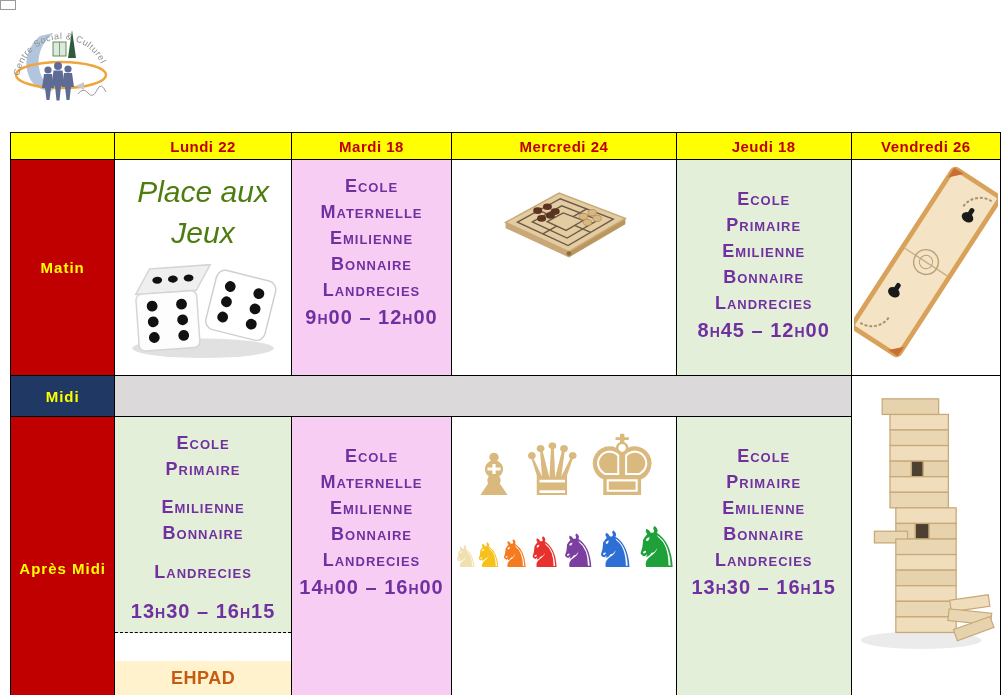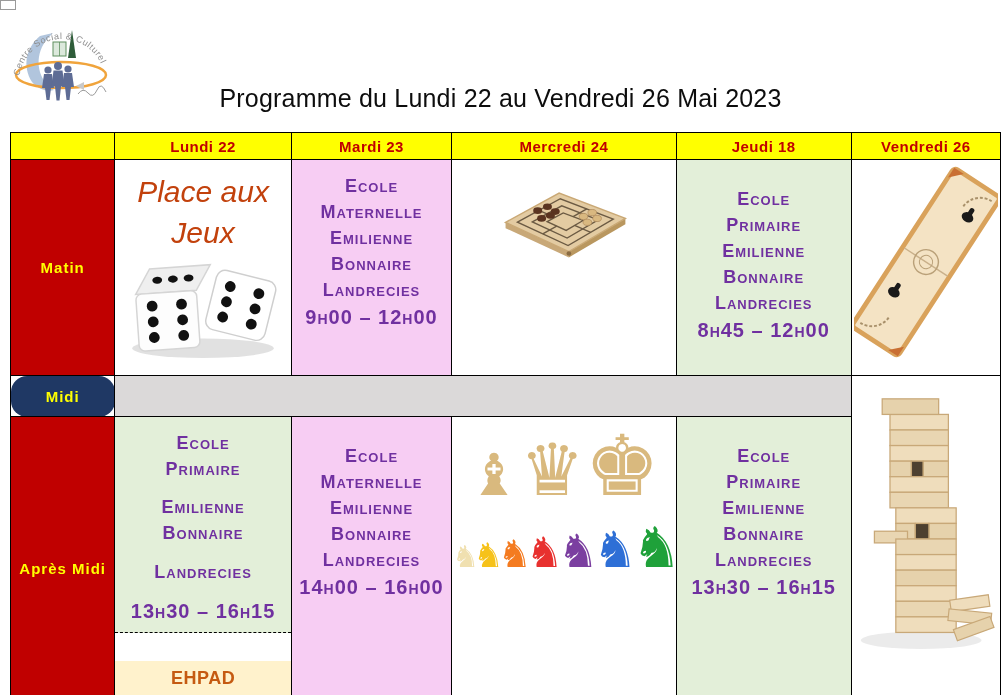--- a/index.html
+++ b/index.html
@@ -15,35 +15,35 @@
             font-size:25px;color:#0d0d0d;letter-spacing:0.2px;}
   table.sched{position:absolute;left:10px;top:132px;border-collapse:collapse;table-layout:fixed;}
   table.sched td,table.sched th{border:1.6px solid #000;padding:0;overflow:hidden;}
   tr.hdr{height:27px;}
   tr.matin-row{height:216px;}
   tr.midi-row{height:41px;}
   tr.apm-row{height:276px;}
   th.day{background:#ffff00;color:#c00000;font-size:15px;font-weight:bold;letter-spacing:0.5px;}
   td.rowlabel{background:#c00000;color:#ffff00;font-weight:bold;font-size:15px;
               text-align:center;letter-spacing:1px;}
-  td.rowlabel.midi{background:#1f3864;border-radius:16px;}
+  td.rowlabel.midi{background:#1f3864;}
   td.session{vertical-align:top;text-align:center;}
   td.white{background:#ffffff;}
   td.pink{background:#f7cdf3;}
   td.green{background:#e3efd9;}
   td.gray{background:#dbd9d9;}
   .cellflex{height:100%;box-sizing:border-box;display:flex;flex-direction:column;
             justify-content:space-between;align-items:center;padding:13px 4px 11px 4px;}
   .cellflex.tall{padding:26px 4px 20px 4px;}
   .grp{color:#7030a0;font-weight:bold;font-variant:small-caps;font-size:18px;
        letter-spacing:1px;line-height:1.45;}
   .grp.time{font-size:20px;}
   .placecell{height:100%;box-sizing:border-box;display:flex;flex-direction:column;
              align-items:center;padding-top:12px;}
-  .placetitle{font-style:italic;font-size:30px;color:#c2410c;line-height:1.35;}
+  .placetitle{font-style:italic;font-size:30px;color:#4d7c0f;line-height:1.35;}
   .green-part{height:216px;box-sizing:border-box;background:#e3efd9;
               border-bottom:1.6px dashed #000;display:flex;flex-direction:column;
               justify-content:space-between;align-items:center;padding:13px 4px 6px 4px;}
   .ehpad-part{height:58px;background:#fff2cc;color:#c55a11;font-weight:bold;font-size:18px;
               display:flex;flex-direction:column;justify-content:center;line-height:1.35;
               letter-spacing:0.5px;margin-top:28px;}
   .imgbox{height:100%;display:flex;align-items:center;justify-content:center;}
   .imgbox.two{flex-direction:column;justify-content:space-evenly;}
   .chess-big{color:#d9b97e;white-space:nowrap;}
   .chess-big .b{font-size:58px;} .chess-big .q{font-size:72px;} .chess-big .k{font-size:84px;}
@@ -77,37 +77,36 @@
       </g>
       <path d="M72 82 q5 -7 10 -1 t9 -3 t9 2" fill="none" stroke="#9a9a9a" stroke-width="1"></path>
       <path d="M70 74 l8 -4 l0 8 Z" fill="#c9c9c9"></path>
       <text font-size="9" fill="#8f8f8f" font-family="Liberation Sans, sans-serif" letter-spacing="0.6">
         <textPath href="#arcpath" startOffset="6">Centre Social &amp; Culturel</textPath>
       </text>
     </svg>
   </div>
 
 
-  <div class="subtitle">Programme du Lundi 22 au Vendredi 26 Mai 2023</div>
 
   <table class="sched">
     <colgroup>
       <col style="width:123px">
         <col style="width:179px">
         <col style="width:177px">
       <col style="width:158px">
         <col style="width:198px">
         <col style="width:150px">
     </colgroup>
 
     <tbody>
         <tr class="hdr">
       <th class="day"></th>
       <th class="day">Lundi 22</th>
-      <th class="day">Mardi 23</th>
+      <th class="day">Mardi 18</th>
       <th class="day">Mercredi 24</th>
       <th class="day">Jeudi 18</th>
       <th class="day">Vendredi 26</th>
     </tr>
 
     <tr class="matin-row">
       <td class="rowlabel">Matin</td>
 
       <td class="session white">
         <div class="placecell">

